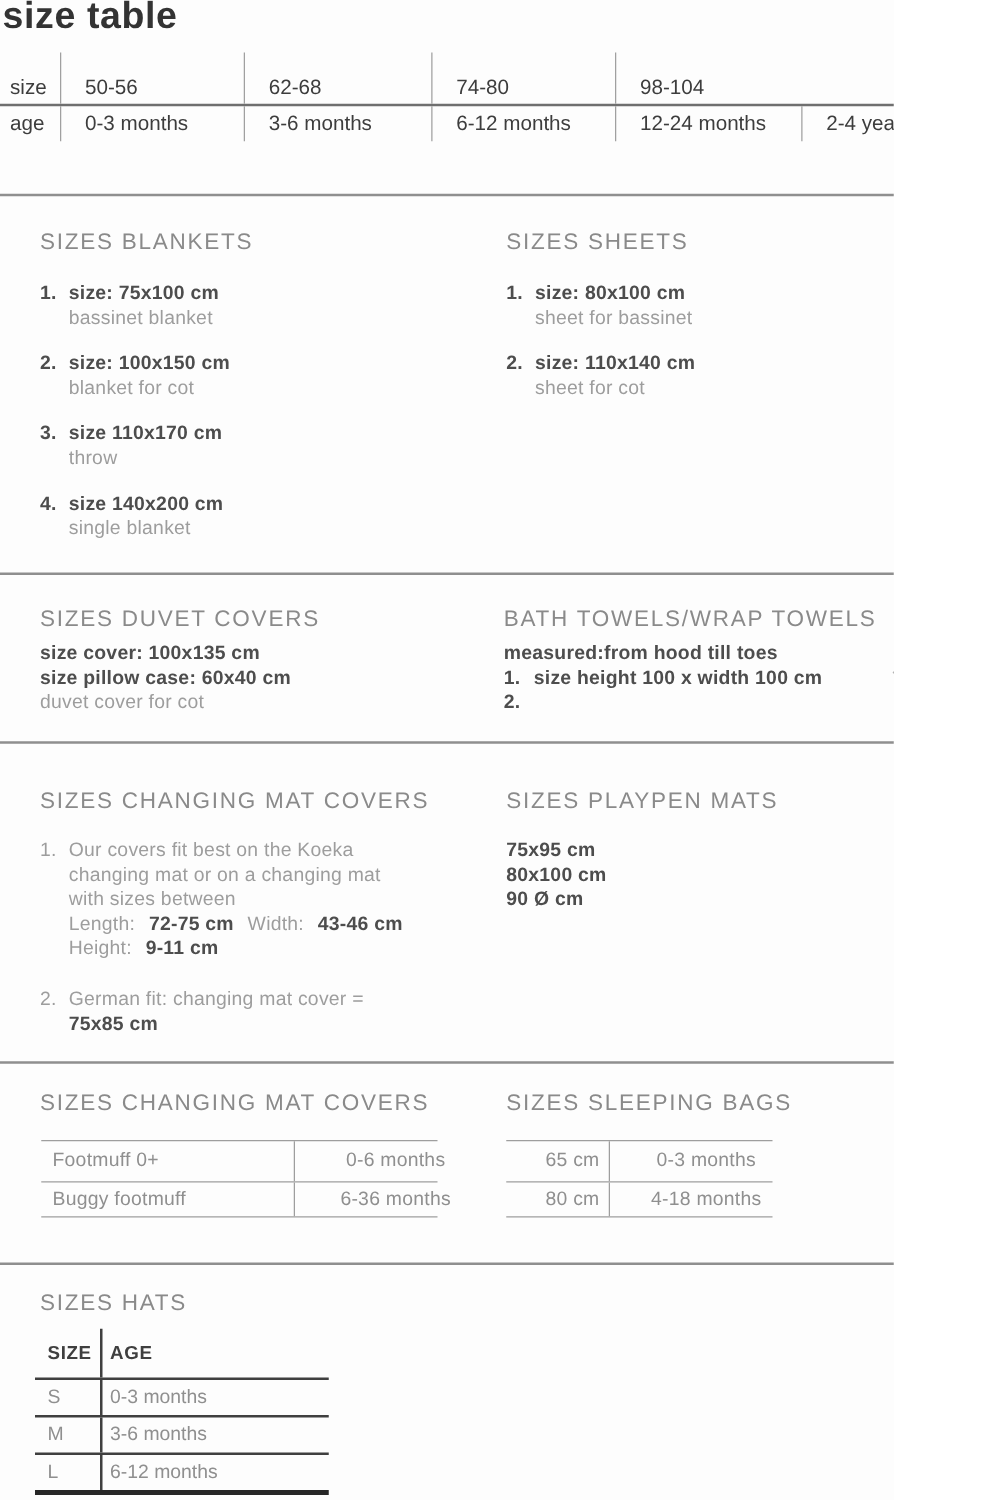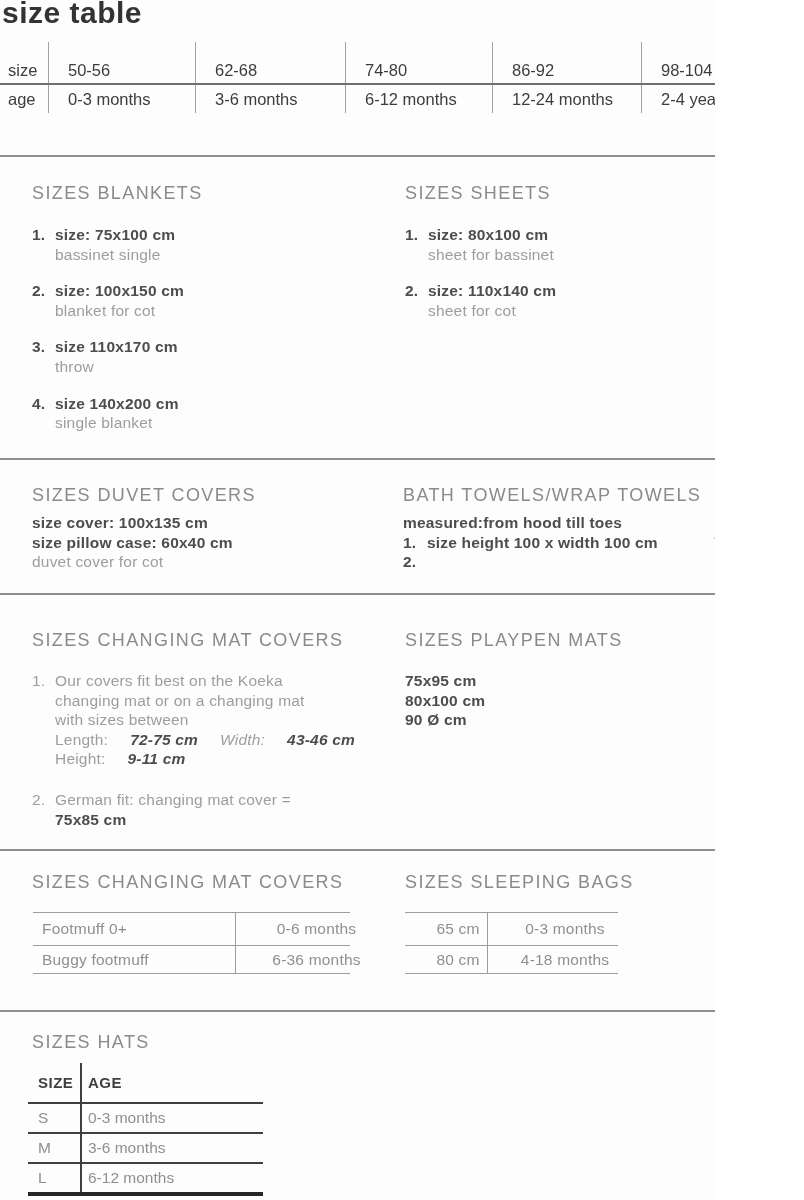--- a/index.html
+++ b/index.html
@@ -41,21 +41,21 @@
     font-size:18px; font-weight:normal; color:#8a8a8a;
     letter-spacing:1.4px; line-height:20px;
   }
   .body-line, .list-item { font-size:15.5px; line-height:19.6px; letter-spacing:0.2px; }
   .dark { color:#4d4d4d; font-weight:bold; }
   .gray { color:#9d9d9d; font-weight:normal; }
   .list { margin-top:22px; }
   .list-item { display:flex; margin-bottom:17px; }
   .list-item .num { width:23px; flex:0 0 23px; }
   .lines-block { margin-top:8px; }
-  .seg + .seg { margin-left:22px;font-style:italic; }
+  .seg + .seg { margin-left:11px; }
   
   .towel-diagram { position:absolute; top:492px; left:713px; width:92px; height:92px; }
   
   .mini-table { margin-top:20px; border-top:1px solid #9e9e9e; font-size:15.5px; color:#8f8f8f; letter-spacing:0.2px; }
   .mt-row { display:grid; border-bottom:1px solid #9e9e9e; }
   .mt-row > div { display:flex; align-items:center;padding-left:24px; }
   .mt-row-1 { height:33px; } .mt-row-2 { height:28px; }
   .mt-c2 { border-left:1px solid #9e9e9e; justify-content:center; }
   .footmuff { width:317px; margin-left:1px; }
   .footmuff .mt-row { grid-template-columns:179px 138px;gap:23px; }
@@ -79,42 +79,41 @@
 <div class="page">
 
   <h1 class="page-title">size table</h1>
 
   <div class="sat">
     <div class="sat-row sat-row-size">
       <div class="sat-label">size</div>
       <div class="sat-cell">50-56</div>
       <div class="sat-cell">62-68</div>
       <div class="sat-cell">74-80</div>
-      <div class="sat-cell">86-92</div>
       <div class="sat-cell">98-104</div>
     </div>
     <div class="sat-row sat-row-age">
       <div class="sat-label">age</div>
       <div class="sat-cell">0-3 months</div>
       <div class="sat-cell">3-6 months</div>
       <div class="sat-cell">6-12 months</div>
       <div class="sat-cell">12-24 months</div>
       <div class="sat-cell">2-4 years</div>
     </div>
   </div>
 
   <div class="divider" id="div1"></div>
 
   <div class="sec" id="sec-blankets">
     <div class="sec-heading">SIZES BLANKETS</div>
     <div class="list">
       <div class="list-item">
         <span class="num dark">1.</span>
         <span><span class="dark">size: 75x100 cm</span><br>
-        <span class="gray">bassinet single</span></span>
+        <span class="gray">bassinet blanket</span></span>
       </div>
       <div class="list-item">
         <span class="num dark">2.</span>
         <span><span class="dark">size: 100x150 cm</span><br>
         <span class="gray">blanket for cot</span></span>
       </div>
       <div class="list-item">
         <span class="num dark">3.</span>
         <span><span class="dark">size 110x170 cm</span><br>
         <span class="gray">throw</span></span>

